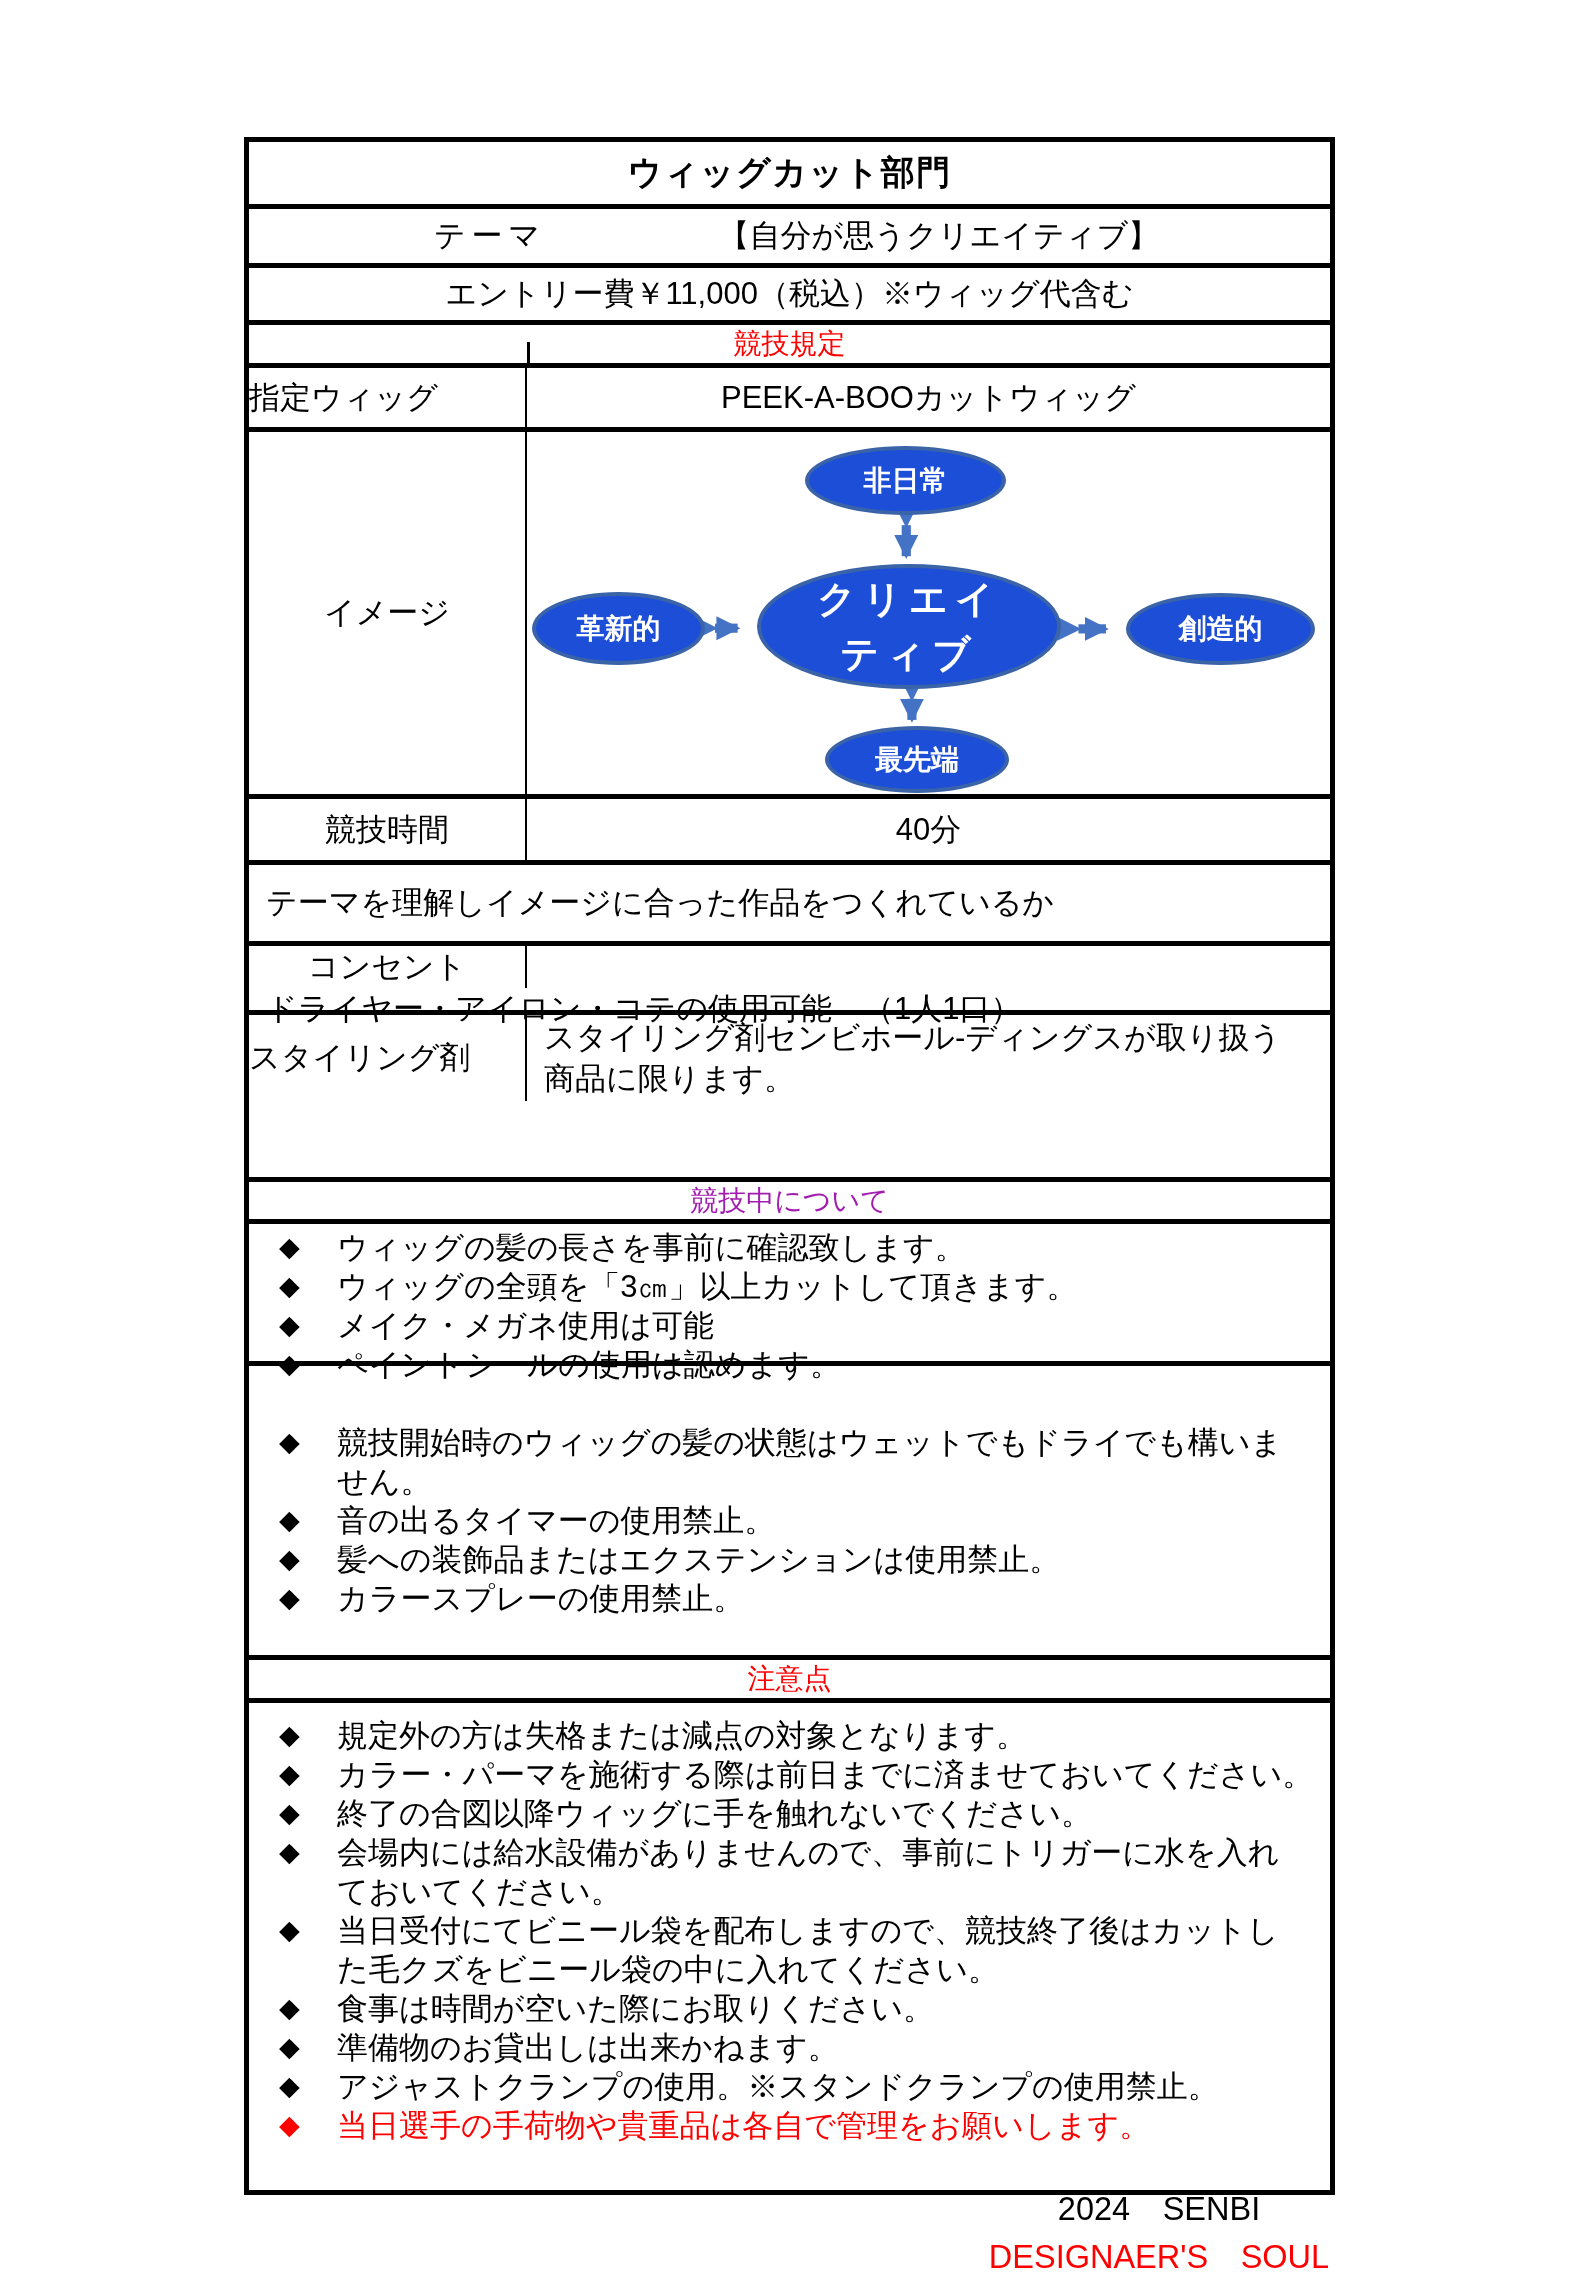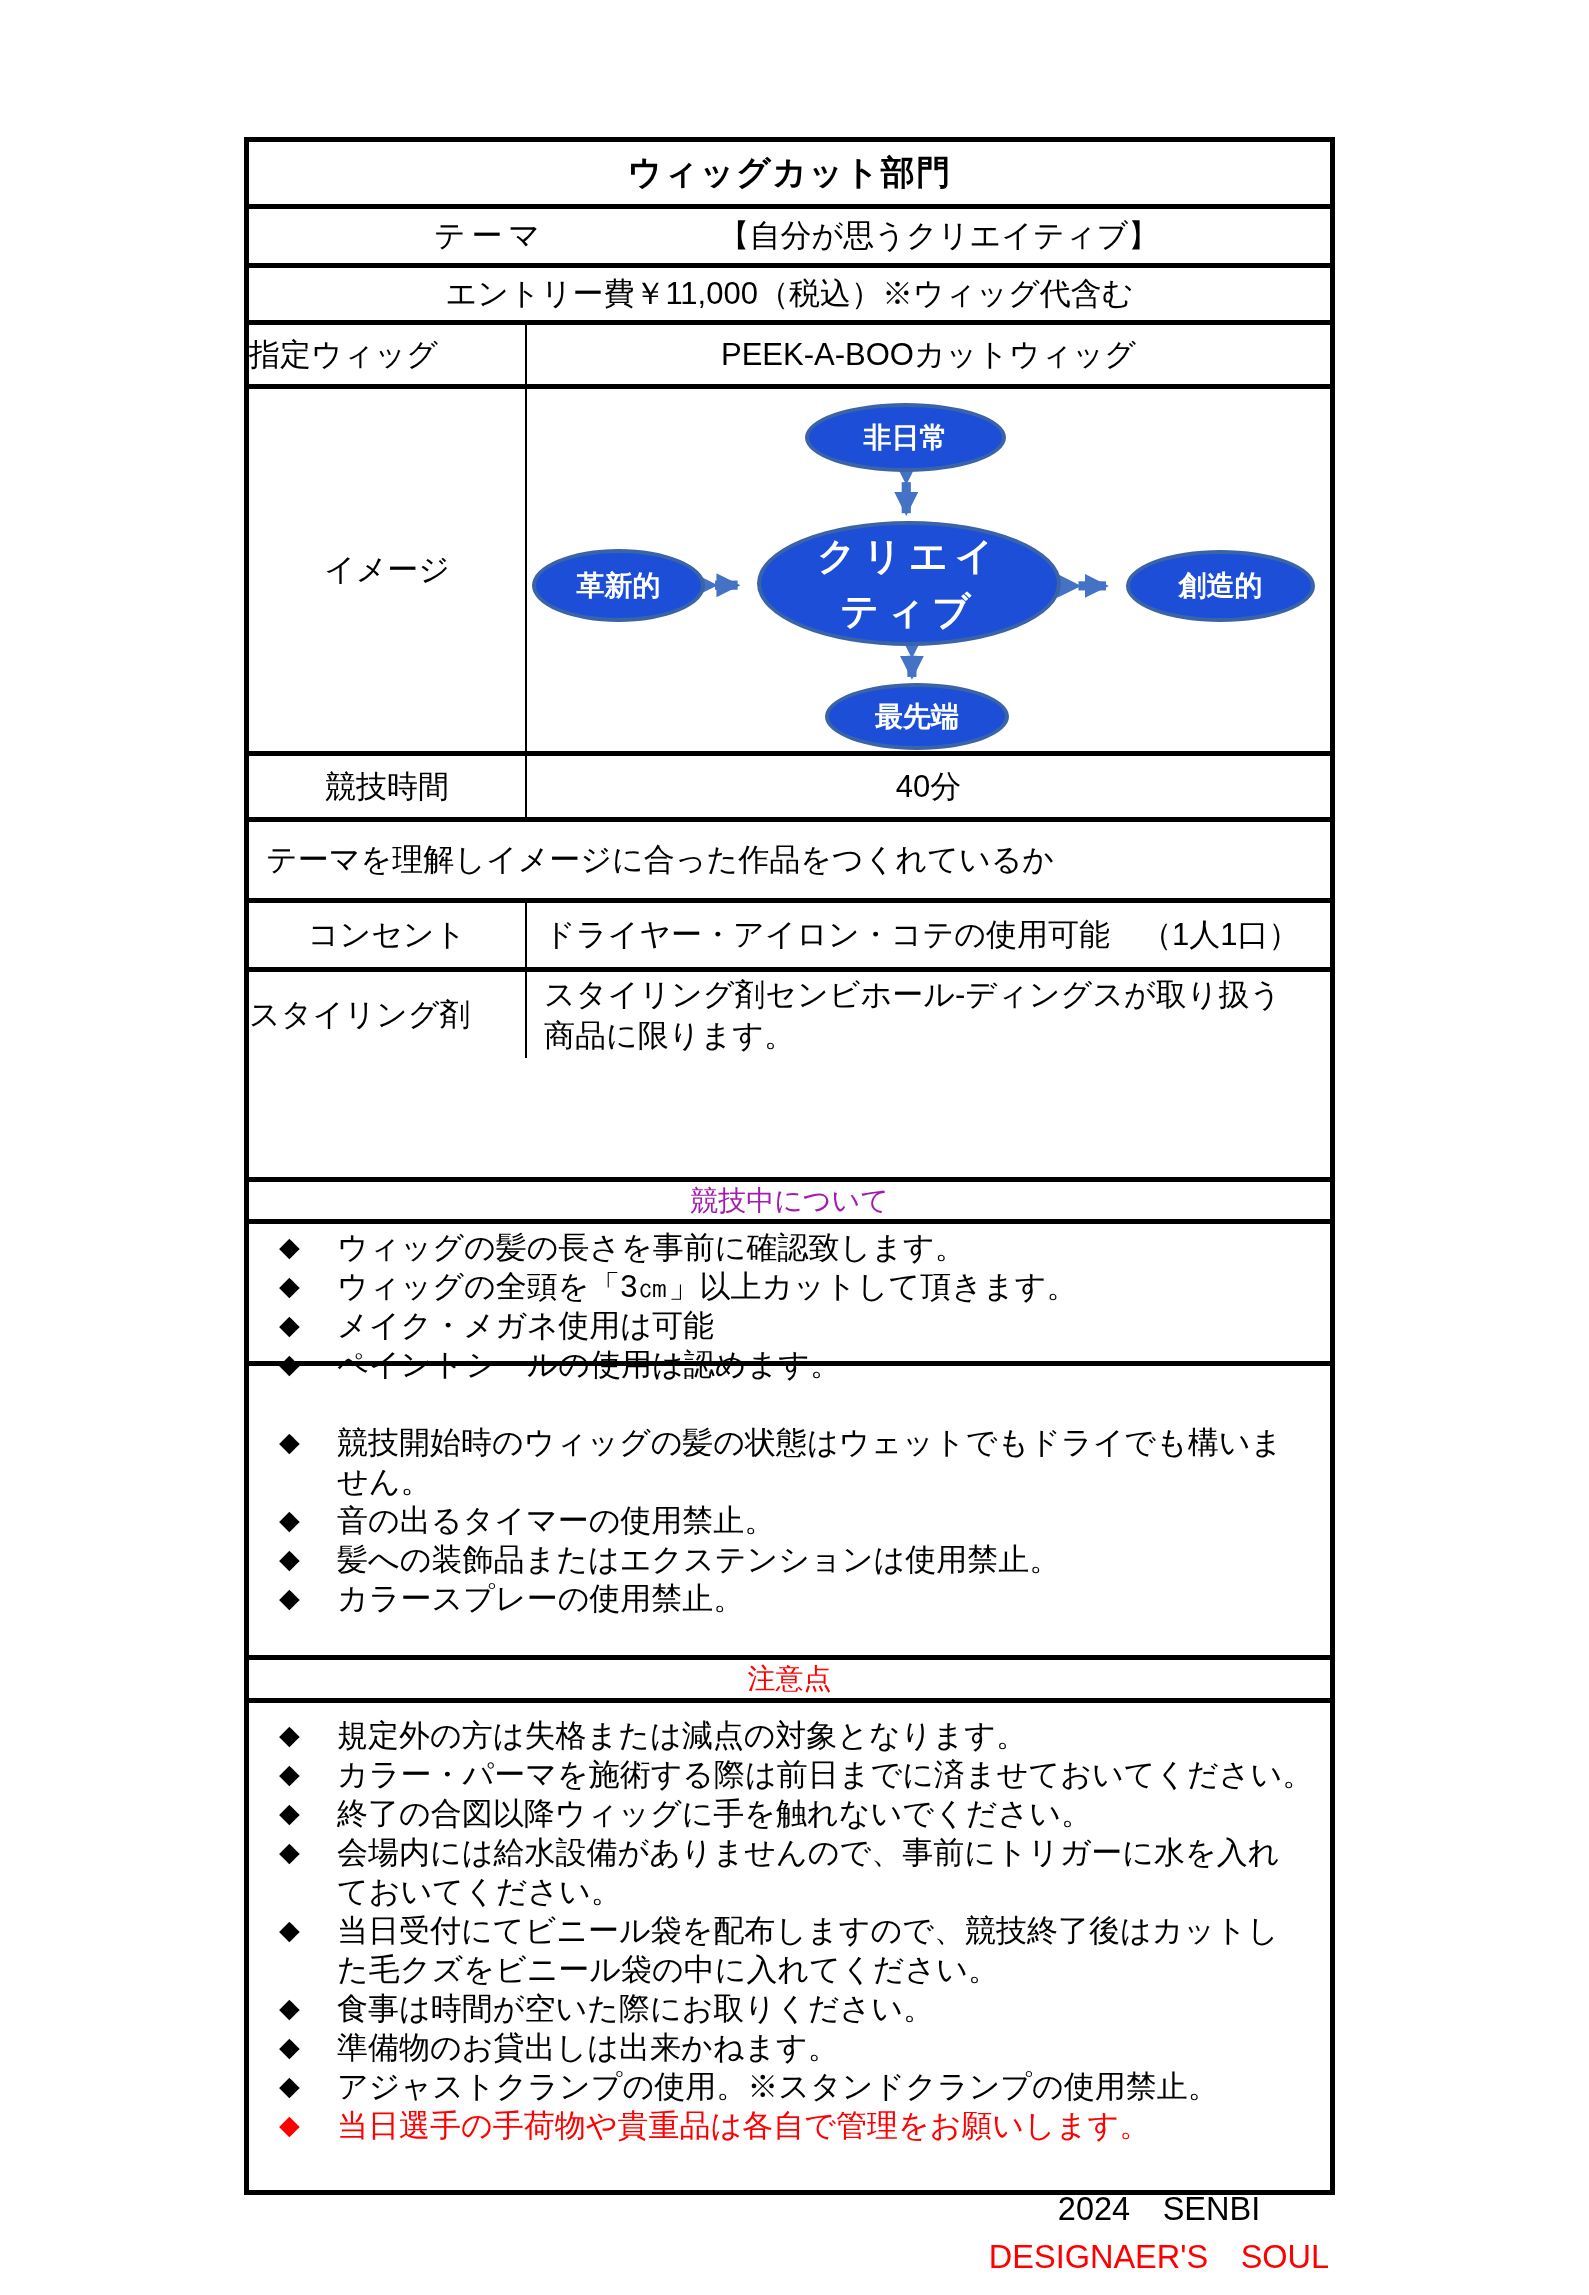--- a/index.html
+++ b/index.html
@@ -23,21 +23,21 @@
   }
   .row { display: flex; border-bottom: 5px solid #000; }
   .r-title   { height: 67px;  align-items: center; justify-content: center; }
   .r-theme   { height: 59px;  align-items: center; gap: 28px; }
   .r-entry   { height: 57px;  align-items: center; justify-content: center; }
   .r-kitei   { height: 43px;  align-items: center; justify-content: center; position: relative; }
   .r-wig     { height: 64px; }
   .r-image   { height: 367px; }
   .r-time    { height: 66px; }
   .r-shinsa  { height: 81px; }
-  .r-outlet  { height: 69px; }
+  .r-outlet  { height: 69px; flex-direction: column; }
   .r-styling { height: 86px; border-bottom: none; }
 
   .title-text { font-size: 34px; font-weight: bold; letter-spacing: 1.4px; }
   .theme-label { font-size: 31px; margin-left: 185px; letter-spacing: 5.7px; }
   .theme-value { font-size: 31px; margin-left: 145px; }
   .entry-text  { font-size: 31px; }
   .red-head    { color: #ff0000; font-size: 28px; }
   .divider-stub { position: absolute; left: 278px; bottom: 0; width: 2.8px; height: 21px; background: #000; }
 
   .lbl {
@@ -128,20 +128,24 @@
 
     <div class="row r-theme">
       <span class="theme-label">テーマ</span>
       <span class="theme-value">【自分が思うクリエイティブ】</span>
     </div>
 
     <div class="row r-entry">
       <span class="entry-text">エントリー費￥11,000（税込）※ウィッグ代含む</span>
     </div>
 
+    <div class="row r-kitei">
+      <span class="red-head">競技規定</span>
+      <span class="divider-stub"></span>
+    </div>
 
     <div class="row r-wig">
       <div class="lbl left-lbl">指定ウィッグ</div>
       <div class="val">PEEK-A-BOOカットウィッグ</div>
     </div>
 
     <div class="row r-image">
       <div class="lbl">イメージ</div>
       <div class="diagcell">
         <svg class="diag-arrows" width="803" height="362" viewBox="0 0 1137 513">

